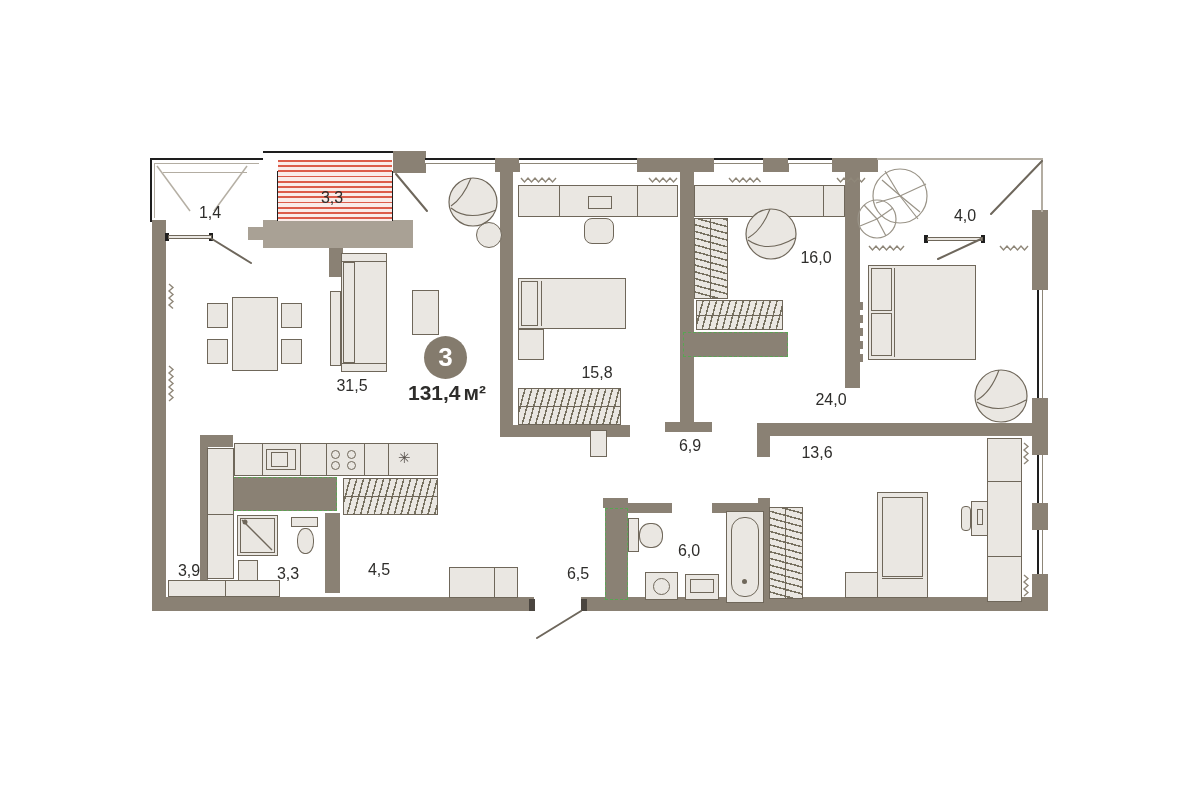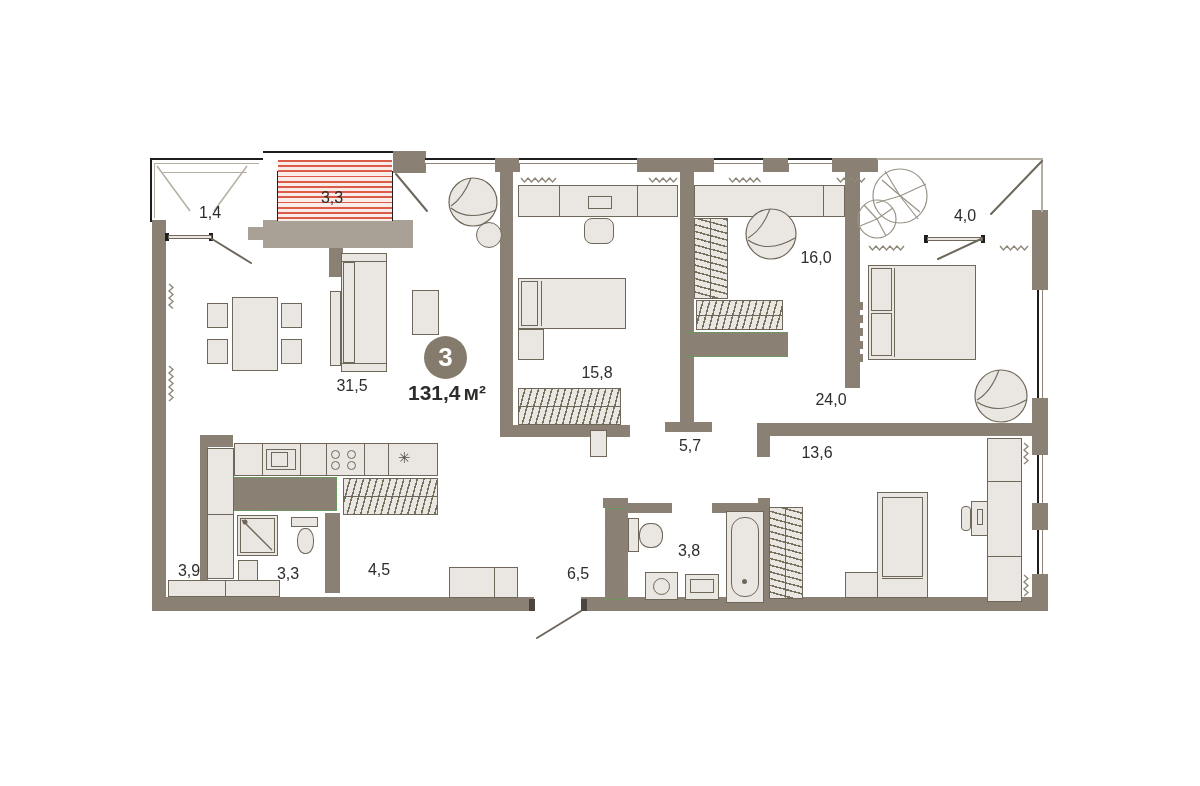--- a/index.html
+++ b/index.html
@@ -255,20 +255,20 @@
     <div class="fl" style="left: 882px; top: 578px; width: 41px; height: 1px;"></div>
     <div class="fl" style="left: 742px; top: 579px; width: 5px; height: 5px; border-radius: 50%;"></div>
     <div class="sym" style="left: 398px; top: 450px; width: 18px; height: 18px;">✳</div>
     <div class="lbl" style="left: 182px; top: 202px; width: 56px; height: 22px; z-index: 6;">1,4</div>
     <div class="lbl" style="left: 304px; top: 187px; width: 56px; height: 22px; z-index: 6;">3,3</div>
     <div class="lbl" style="left: 324px; top: 375px; width: 56px; height: 22px; z-index: 6;">31,5</div>
     <div class="lbl" style="left: 569px; top: 362px; width: 56px; height: 22px; z-index: 6;">15,8</div>
     <div class="lbl" style="left: 788px; top: 247px; width: 56px; height: 22px; z-index: 6;">16,0</div>
     <div class="lbl" style="left: 937px; top: 205px; width: 56px; height: 22px; z-index: 6;">4,0</div>
     <div class="lbl" style="left: 803px; top: 389px; width: 56px; height: 22px; z-index: 6;">24,0</div>
-    <div class="lbl" style="left: 662px; top: 435px; width: 56px; height: 22px; z-index: 6;">5,7</div>
+    <div class="lbl" style="left: 662px; top: 435px; width: 56px; height: 22px; z-index: 6;">6,9</div>
     <div class="lbl" style="left: 789px; top: 442px; width: 56px; height: 22px; z-index: 6;">13,6</div>
     <div class="lbl" style="left: 161px; top: 560px; width: 56px; height: 22px; z-index: 6;">3,9</div>
     <div class="lbl" style="left: 260px; top: 563px; width: 56px; height: 22px; z-index: 6;">3,3</div>
     <div class="lbl" style="left: 351px; top: 559px; width: 56px; height: 22px; z-index: 6;">4,5</div>
     <div class="lbl" style="left: 550px; top: 563px; width: 56px; height: 22px; z-index: 6;">6,5</div>
-    <div class="lbl" style="left: 661px; top: 540px; width: 56px; height: 22px; z-index: 6;">3,8</div>
+    <div class="lbl" style="left: 661px; top: 540px; width: 56px; height: 22px; z-index: 6;">6,0</div>
   </div>
 
 </body></html>

